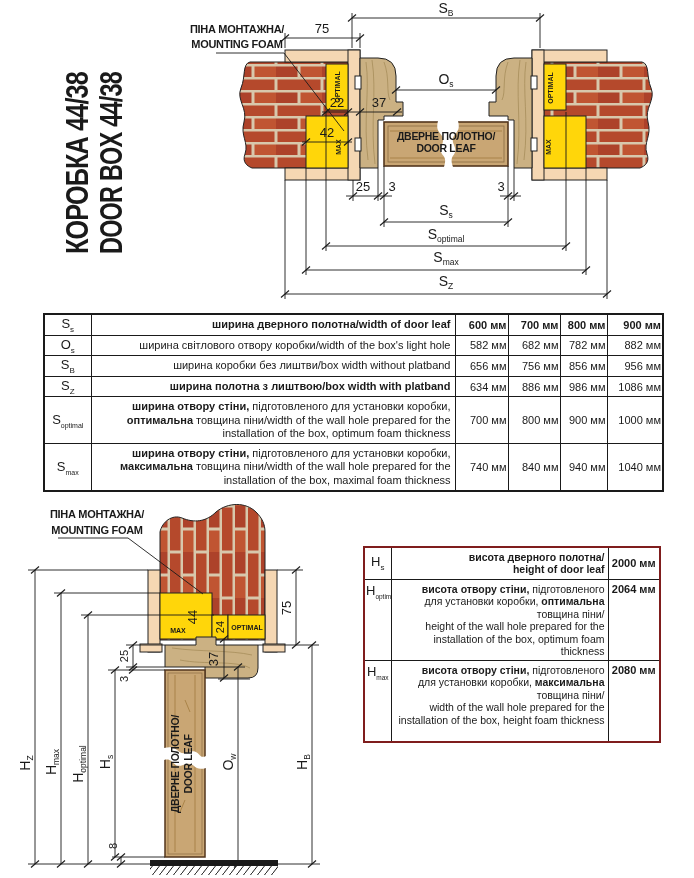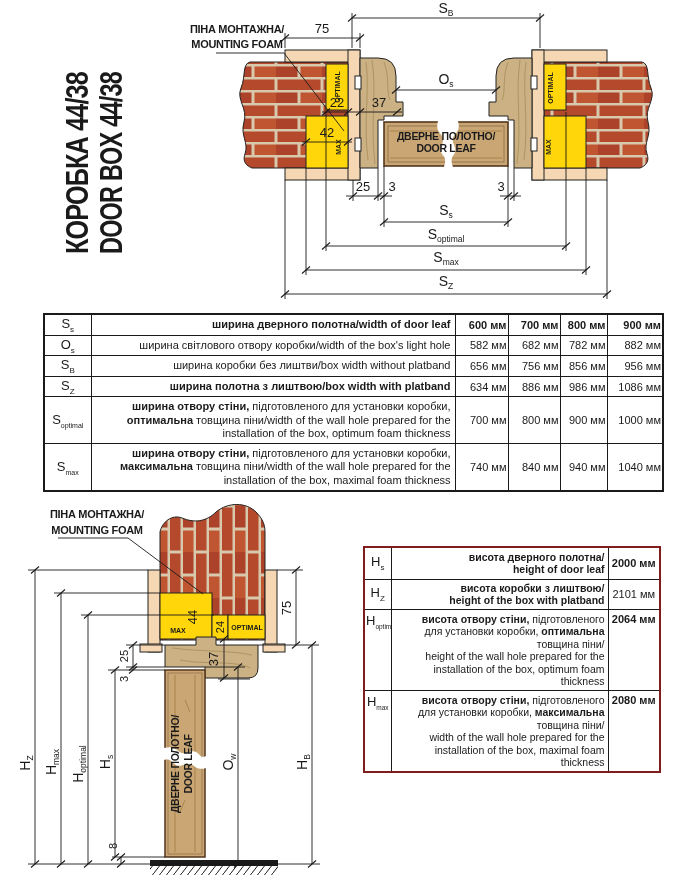--- a/index.html
+++ b/index.html
@@ -351,31 +351,26 @@
         <col style="width:27px">
         <col style="width:217px">
         <col style="width:52px">
       </colgroup>
     <tbody>
         <tr class="r32">
       <td class="sym-cell"><span>H</span><sub>s</sub></td>
       <td class="desc-cell"><b>висота дверного полотна/</b><br><b>height of door leaf</b></td>
       <td class="val-cell bold">2000 мм</td>
     </tr>
-    <tr class="r28">
-      <td class="sym-cell"><span>H</span><sub>Z</sub></td>
-      <td class="desc-cell"><b>висота коробки з лиштвою/</b><br><b>height of the box with platband</b></td>
-      <td class="val-cell">2101 мм</td>
-    </tr>
     <tr class="r78">
       <td class="sym-cell vtop"><span>H</span><sub style="font-size:6.5px">optimal</sub></td>
       <td class="desc-cell vtop"><b>висота отвору стіни,</b><span> підготовленого</span><br><span>для установки коробки, </span><b>оптимальна</b><br><span>товщина піни/</span><br><span>height of the wall hole prepared for the installation of the box, optimum foam thickness</span></td>
       <td class="val-cell vtop bold">2064 мм</td>
     </tr>
     <tr class="r82">
       <td class="sym-cell vtop"><span>H</span><sub style="font-size:6.5px">max</sub></td>
-      <td class="desc-cell vtop"><b>висота отвору стіни,</b><span> підготовленого</span><br><span>для установки коробки, </span><b>максимальна</b><br><span>товщина піни/</span><br><span>width of the wall hole prepared for the installation of the box, maximal foam thickness</span></td>
+      <td class="desc-cell vtop"><b>висота отвору стіни,</b><span> підготовленого</span><br><span>для установки коробки, </span><b>максимальна</b><br><span>товщина піни/</span><br><span>width of the wall hole prepared for the installation of the box, height foam thickness</span></td>
       <td class="val-cell vtop bold">2080 мм</td>
     </tr>
   </tbody>
     </table>
 
 </div>
 
 </body></html>

